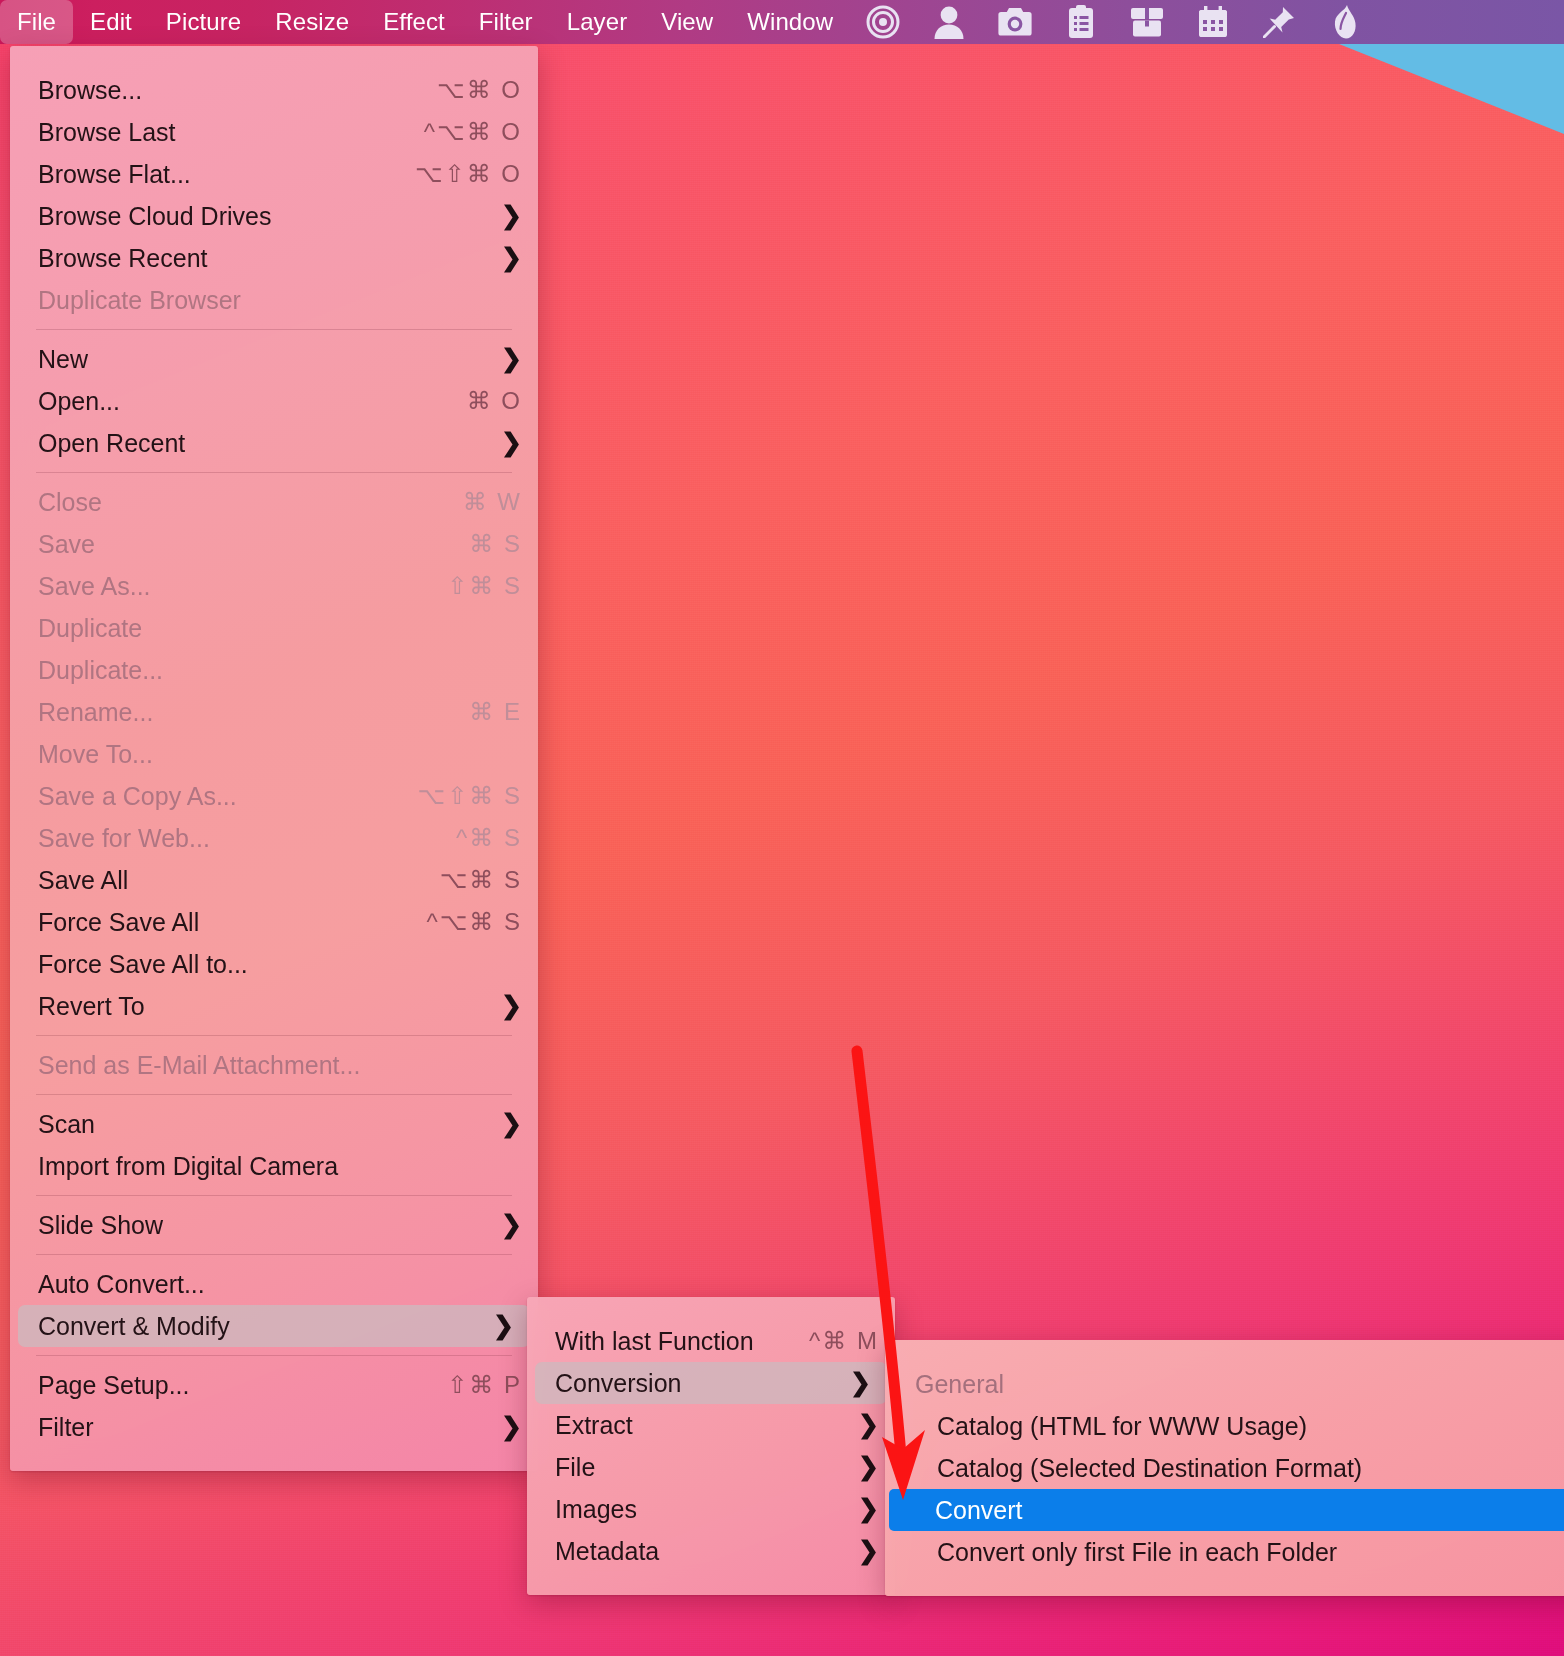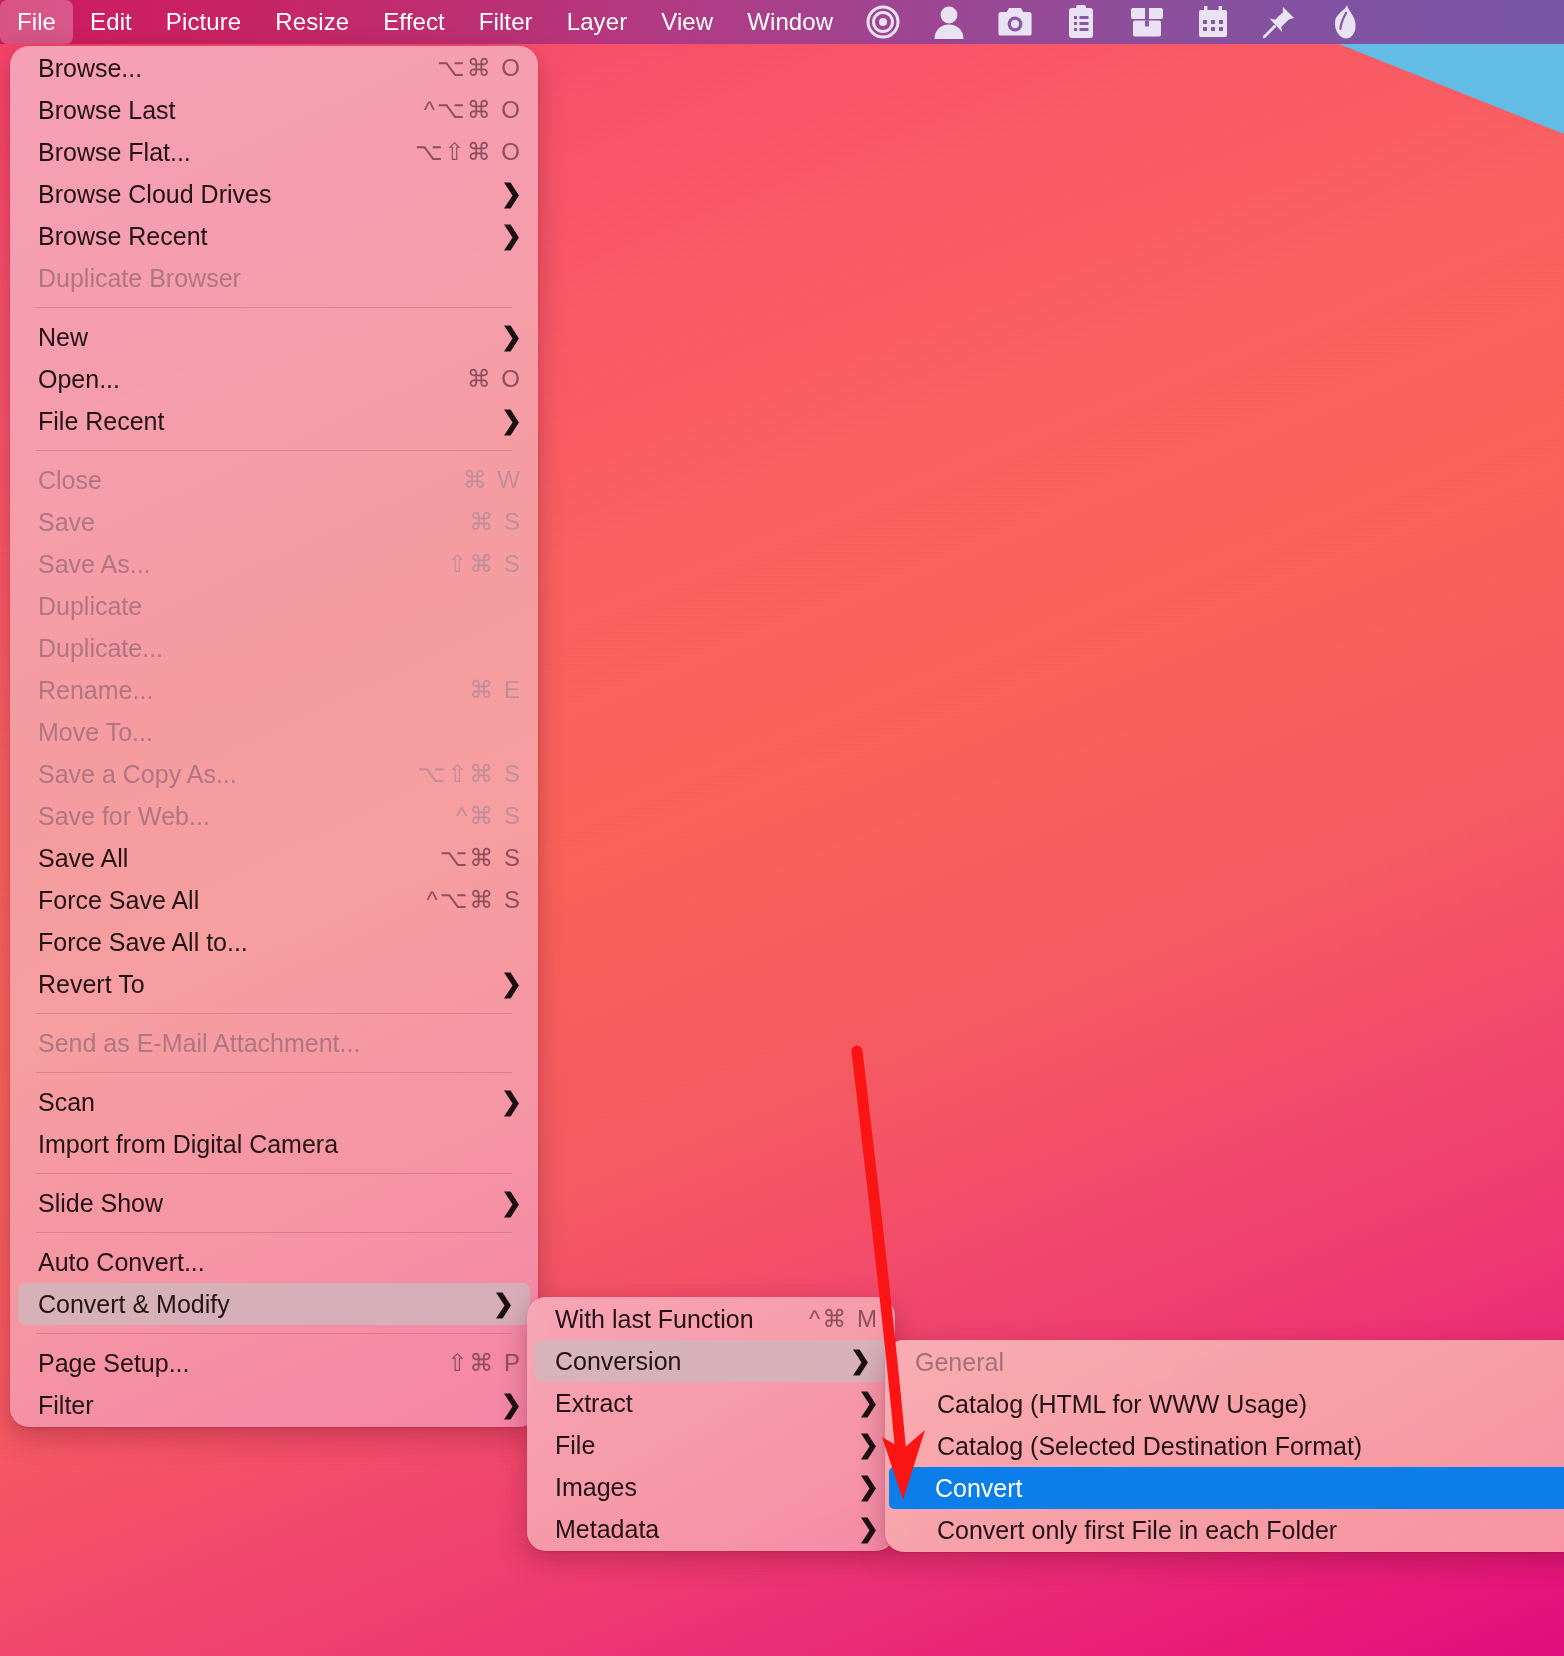--- a/index.html
+++ b/index.html
@@ -81,22 +81,22 @@
   }
   .mb-icon {
     height: 44px; width: 66px;
     display: flex; align-items: center; justify-content: center;
   }
   .mb-icon svg { display: block; }
 
   
   .menu {
     position: absolute;
-    border-radius: 19px;
-    padding: 1px 0;
+    border-radius: 3px;
+    padding: 23px 0;
     z-index: 40;
     box-shadow: 0 9px 28px rgba(90,0,30,.30), 0 1px 2px rgba(120,0,40,.22);
     backdrop-filter: blur(14px);
     overflow: hidden;
   }
   .menu-row {
     display: flex; align-items: center;
     height: 42px;
     padding: 0 16px 0 28px;
     font-size: 25px;
@@ -313,21 +313,21 @@
       <span class="lbl">New</span>
       <span class="spacer"></span>
       <span class="arw">❯</span>
     </div>
     <div class="menu-row">
       <span class="lbl">Open...</span>
       <span class="spacer"></span>
       <span class="sc">⌘ O</span>
     </div>
     <div class="menu-row">
-      <span class="lbl">File Recent</span>
+      <span class="lbl">Open Recent</span>
       <span class="spacer"></span>
       <span class="arw">❯</span>
     </div>
     <div class="sep"></div>
     <div class="menu-row disabled">
       <span class="lbl">Close</span>
       <span class="spacer"></span>
       <span class="sc">⌘ W</span>
     </div>
     <div class="menu-row disabled">

